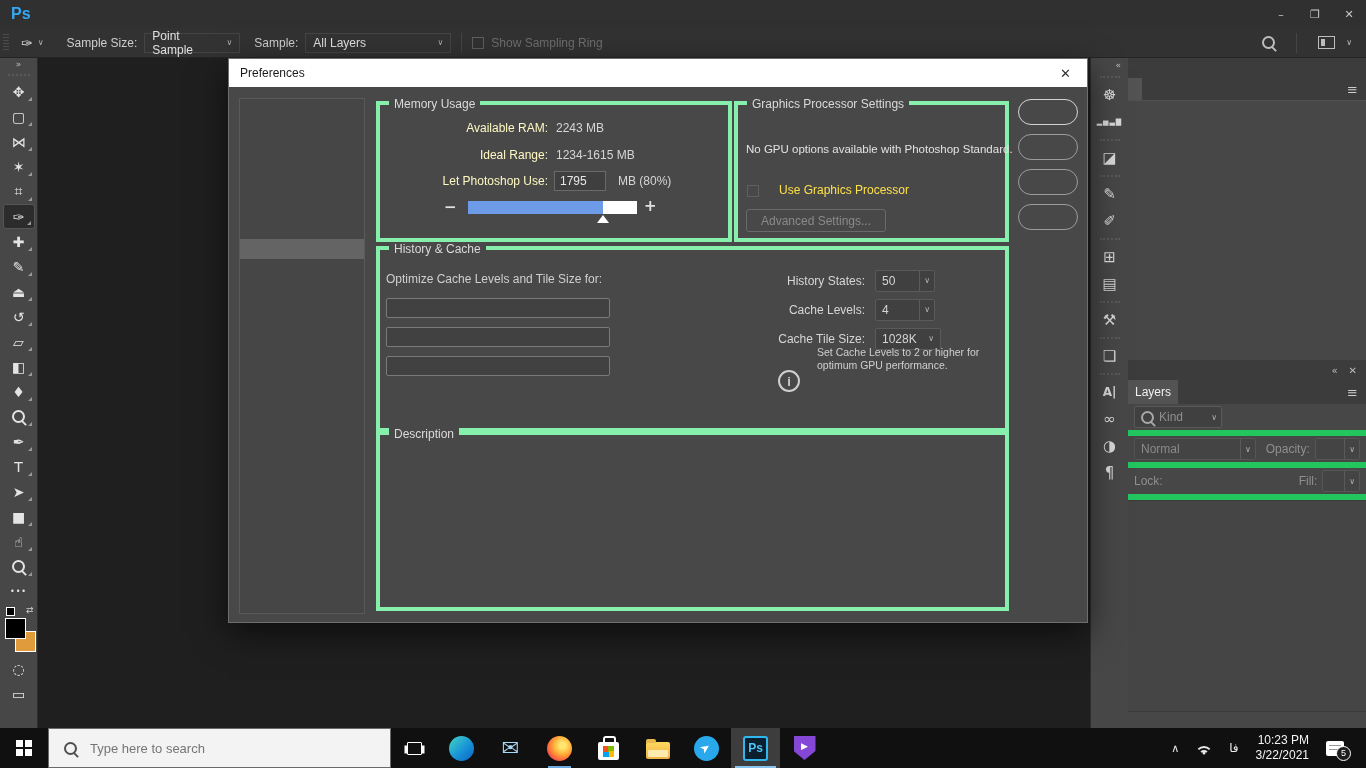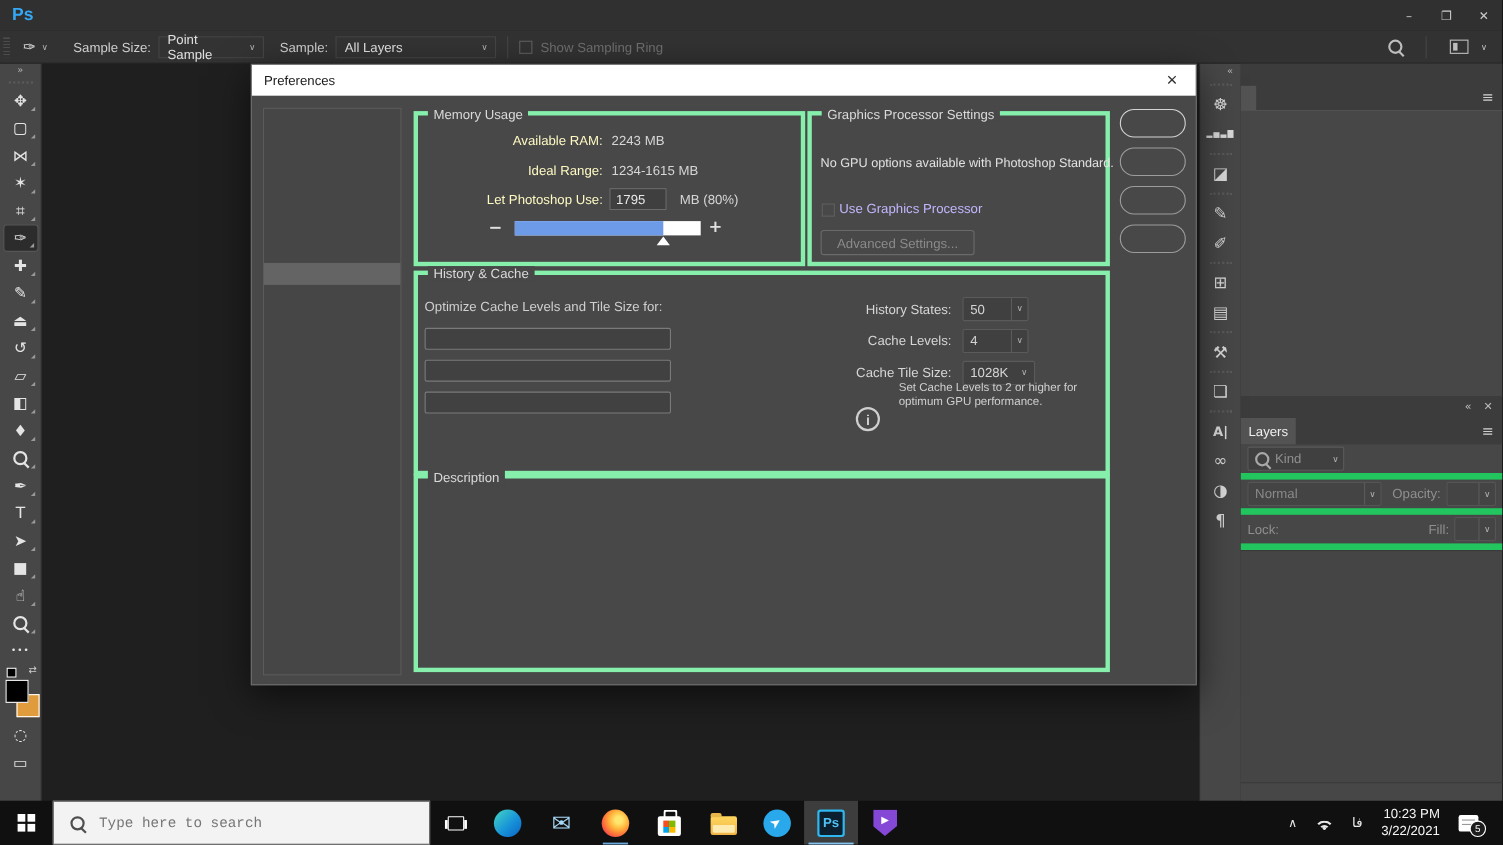--- a/index.html
+++ b/index.html
@@ -91,21 +91,21 @@
   .mem-lbl{width:168px;text-align:right;color:#fef9c3}
   .mem-val{margin-left:8px;color:#d6d6d6}
   #mem1{top:16px}#mem2{top:43px}#mem3{top:66px}
   .mem-input{margin-left:6px;width:52px;height:20px;background:#3f3f3f;border:1px solid #6a6a6a;color:#e8e8e8;font:inherit;padding:0 5px;box-sizing:border-box}
   .minus{position:absolute;left:64px;top:93px;font-size:15px;color:#e0e0e0;font-weight:bold}
   .plus{position:absolute;left:264px;top:92px;font-size:15px;color:#e0e0e0;font-weight:bold}
   .track{position:absolute;left:88px;top:96px;width:169px;height:13px;background:#fff}
   .fill{height:100%;background:#6d9be8}
   .thumb{position:absolute;top:110px;width:0;height:0;border-left:6px solid transparent;border-right:6px solid transparent;border-bottom:8px solid #fff}
   .gpu-note{position:absolute;left:8px;top:38px;color:#e2e2e2;font-size:11.5px;white-space:nowrap}
-  .gpu-check{position:absolute;left:9px;top:78px;display:flex;gap:4px;align-items:flex-end;color:#c4b5fd}
+  .gpu-check{position:absolute;left:9px;top:78px;display:flex;gap:20px;align-items:flex-end;color:#fde047}
   .gpu-adv{position:absolute;left:8px;top:104px;width:138px;height:21px;border:1px solid #6a6a6a;border-radius:3px;color:#8a8a8a;display:flex;align-items:center;justify-content:center}
   .hc-opt{position:absolute;left:6px;top:22px;color:#cfcfcf}
   .hc-btns{position:absolute;left:6px;top:48px;display:flex;flex-direction:column;gap:9px}
   .hc-btn{width:224px;height:20px;background:#414141;border:1px solid #7a7a7a;border-radius:2px;color:#e0e0e0;font:inherit;display:flex;align-items:center;justify-content:center}
   .hc-rows{position:absolute;top:16px;left:320px;width:300px}
   .hc-row{height:29px;display:flex;align-items:center}
   .hc-row .lbl{width:165px;text-align:right;color:#d6d6d6}
   .hc-row .dd{margin-left:10px;width:60px}
   .hc-row.wide .dd{width:66px}
   .hc-row.wide .dd .chev{border-left:none;padding-right:6px}
@@ -113,21 +113,21 @@
   .hc-info-txt{position:absolute;left:437px;top:96px;width:185px;font-size:10.5px;color:#cfcfcf;line-height:13px}
   .dlg-btns{position:absolute;left:789px;top:40px;display:flex;flex-direction:column;gap:9px}
   .dlg-btn{width:60px;height:26px;border-radius:13px;border:1px solid #9c9c9c;background:transparent;color:#e4e4e4;font:inherit;display:flex;align-items:center;justify-content:center}
   .dlg-btn.primary{border-color:#d4d4d4}
   
   #taskbar{position:absolute;left:0;top:728px;width:1366px;height:40px;background:#101010;display:flex;align-items:stretch;color:#fff;font-size:12px}
   .tb-start{width:48px;display:flex;align-items:center;justify-content:center}
   .winlogo{display:grid;grid-template-columns:7px 7px;grid-template-rows:7px 7px;gap:2px}
   .winlogo i{background:#fff}
   .tb-search{width:343px;background:#f3f3f3;display:flex;align-items:center;gap:11px;padding-left:15px;color:#4f4f4f;box-sizing:border-box;border:1px solid #6a6a6a}
-  .tb-search input{border:none;background:transparent;font-family:Liberation Mono, monospace;font-size:13px;color:#14532d;outline:none;width:250px}
+  .tb-search input{border:none;background:transparent;font-family:Liberation Sans, sans-serif;font-size:13px;color:#14532d;outline:none;width:250px}
   .tb-tv{width:46px;display:flex;align-items:center;justify-content:center}
   .tv{width:13px;height:11px;border:1.5px solid #fff;border-radius:1px;box-shadow:-5px 1px 0 -2.5px #fff,5px 1px 0 -2.5px #fff}
   .tb-apps{display:flex}
   .app{position:relative;width:49px;display:flex;align-items:center;justify-content:center}
   .app.running::after{content:"";position:absolute;bottom:0;left:13px;right:13px;height:2.5px;background:#6ca9dc}
   .app.active{background:#3d3d3d}
   .app.active::after{left:4px;right:4px;background:#86c4ef}
   .ic{width:25px;height:25px;display:flex;align-items:center;justify-content:center;position:relative}
   .app-edge .ic{border-radius:50%;background:linear-gradient(135deg,#45d6c2 0%,#1894d8 55%,#0b63c4 100%)}
   .app-mail .ic i{color:#a6d8f7;font-size:21px}

